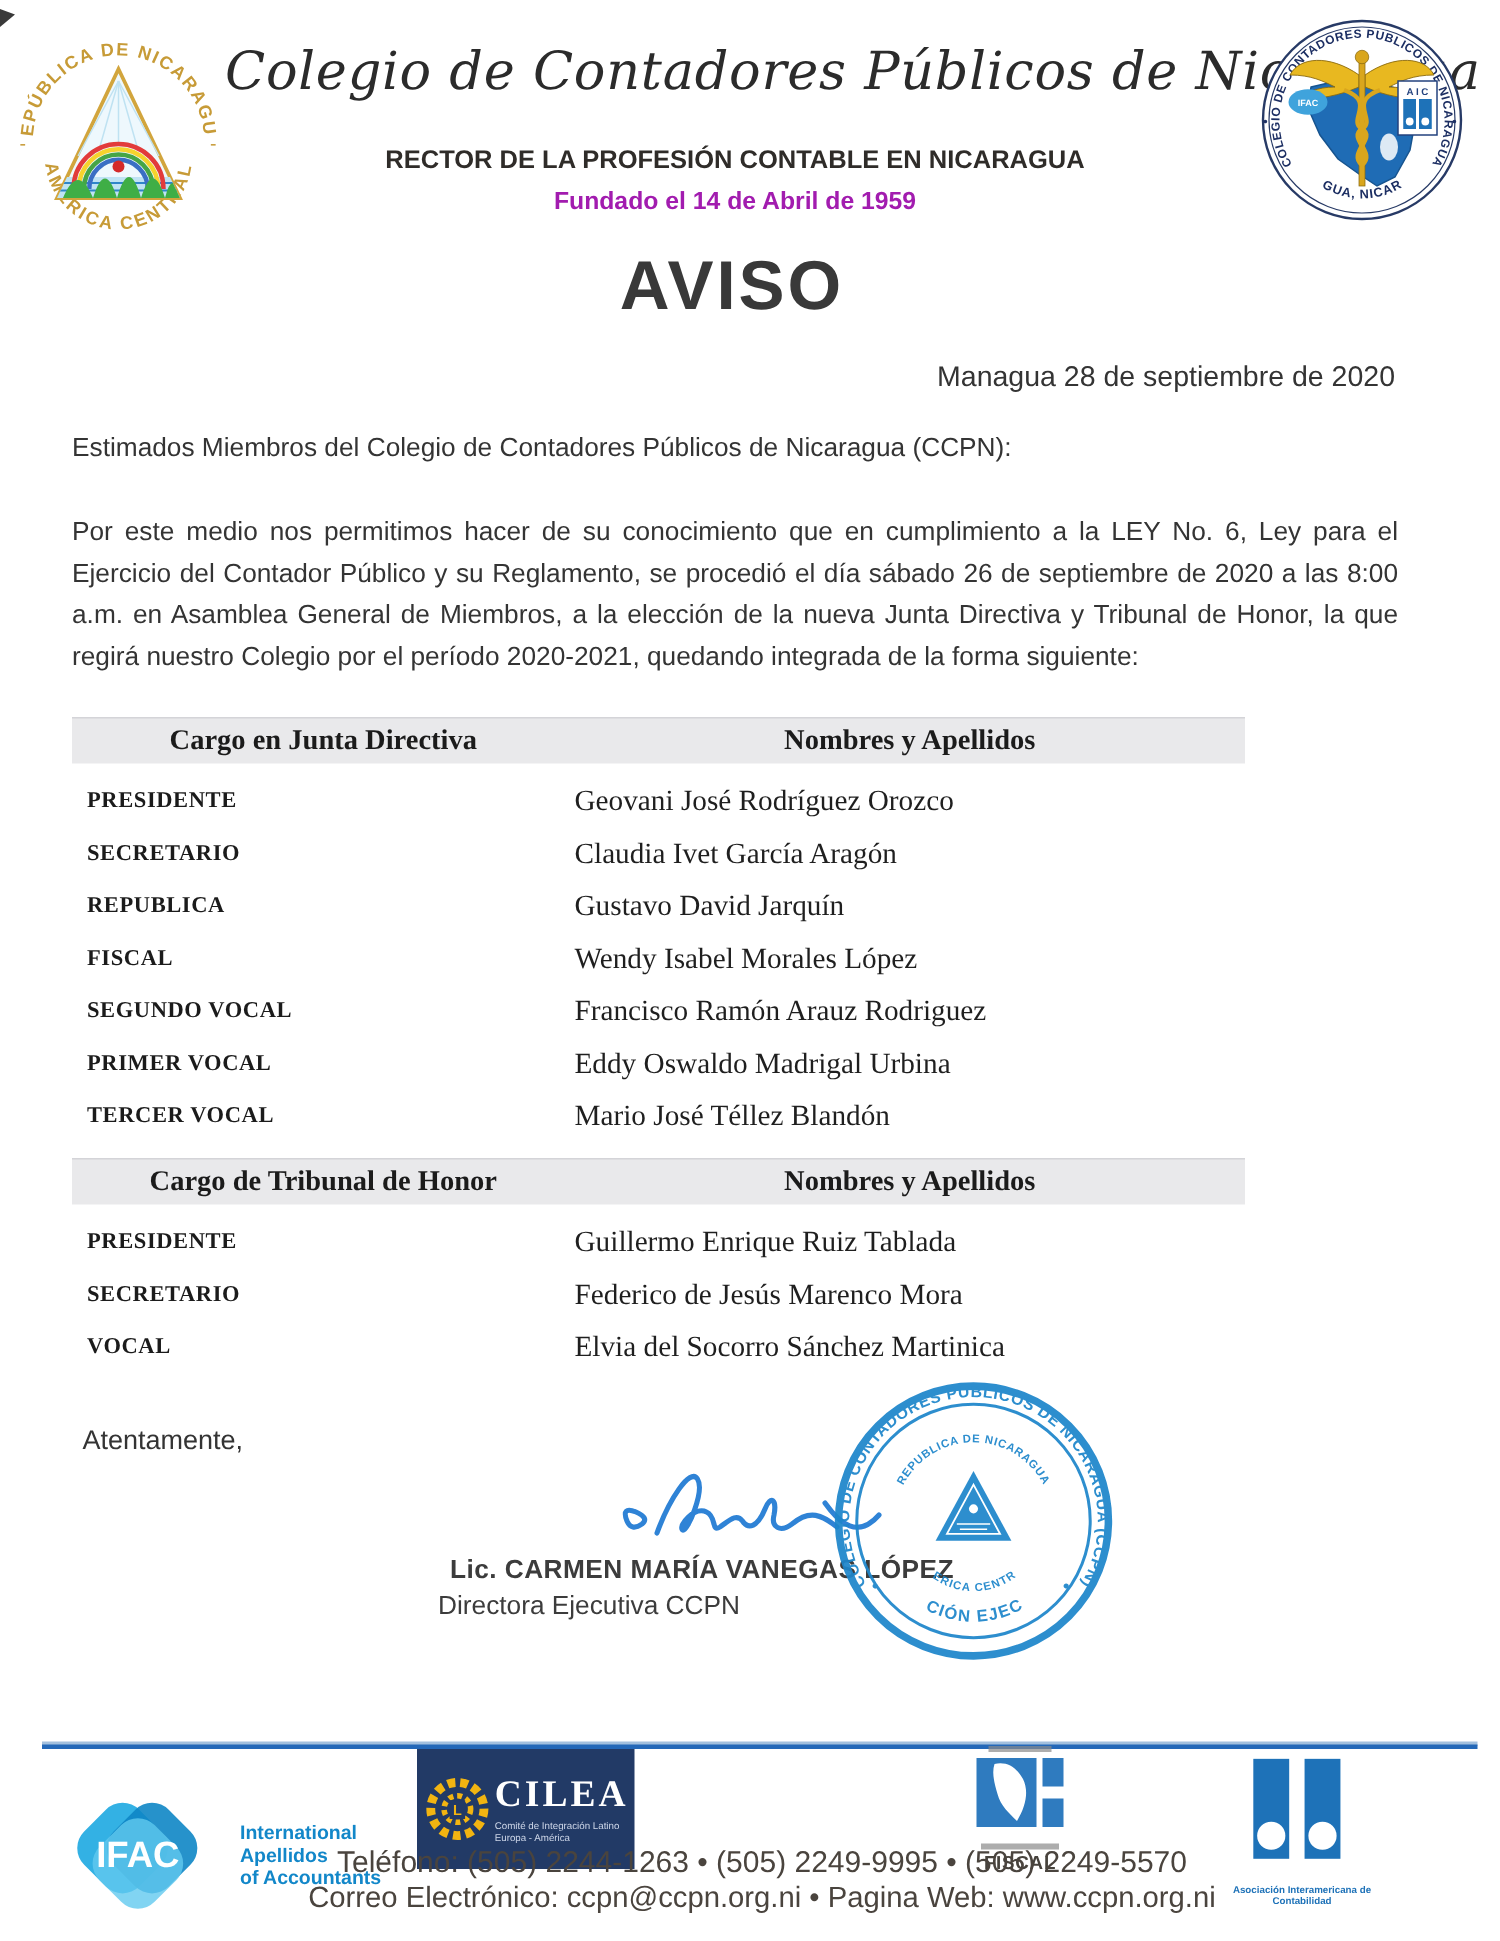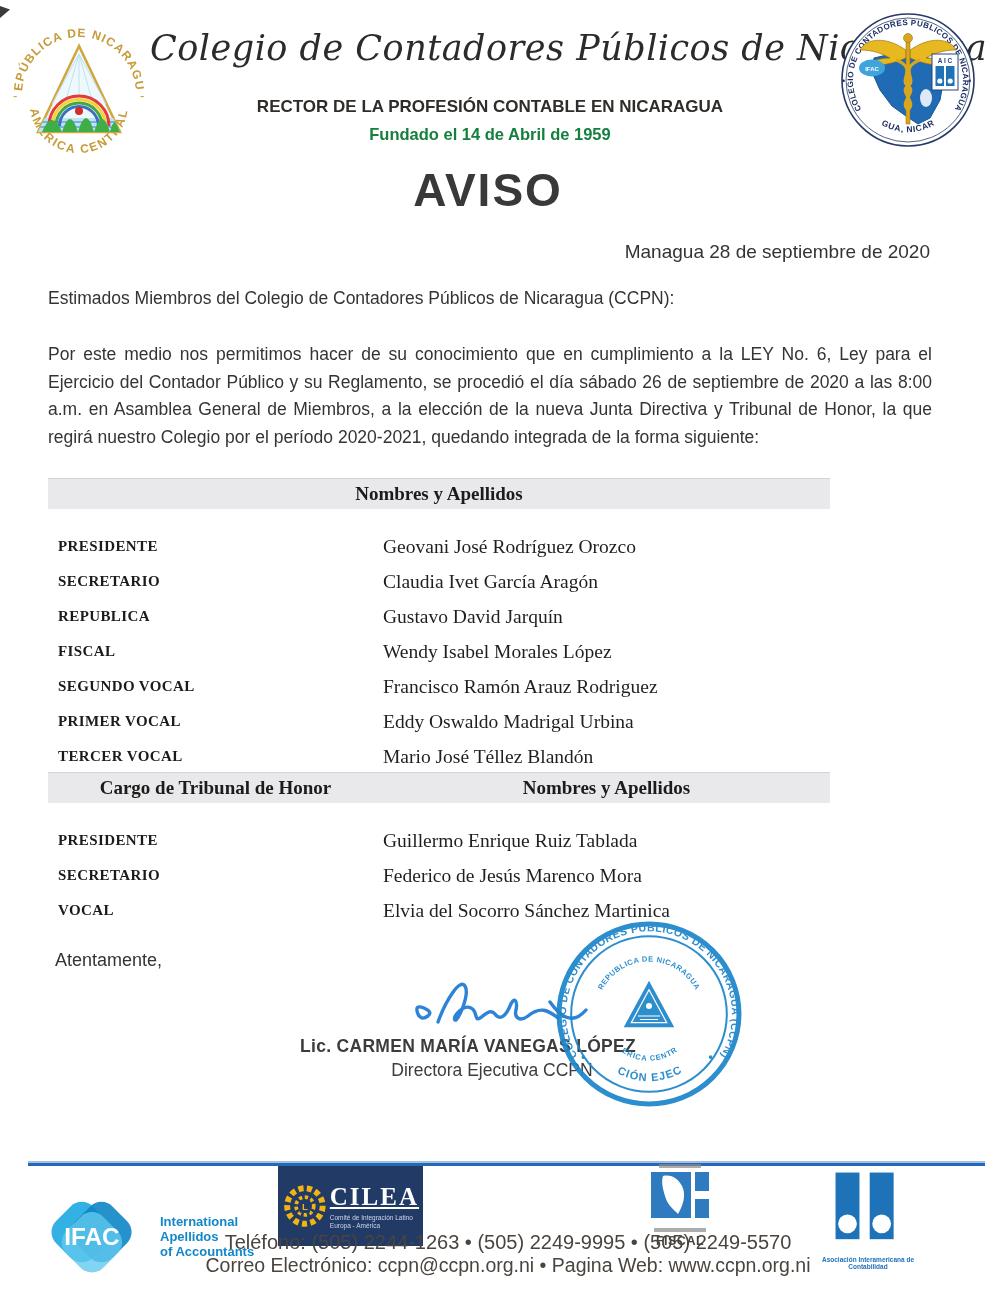--- a/index.html
+++ b/index.html
@@ -7,57 +7,57 @@
         font-family:"Liberation Sans",sans-serif;color:#2e2e2e;}
   .corner-speck{position:absolute;left:0;top:6px;width:10px;height:12px;background:#3a3a3a;
         clip-path:polygon(0 0,100% 30%,0 100%);}
   
   .left-seal{position:absolute;left:8px;top:12px;width:142px;height:158px;}
   .right-seal{position:absolute;left:822px;top:6px;width:172px;height:152px;}
   .header-center{position:absolute;left:150px;top:28px;width:680px;text-align:center;}
   .org-name{font-family:"DejaVu Serif",serif;font-style:italic;font-size:35px;color:#2b2b2b;
         white-space:nowrap;letter-spacing:0.5px;}
   .tagline{margin-top:29px;font-size:17px;font-weight:bold;color:#2f2c29;}
-  .founded{margin-top:8px;font-size:16.5px;font-weight:bold;color:#15803d;}
+  .founded{margin-top:8px;font-size:16.5px;font-weight:bold;color:#a21caf;}
   .aviso{position:absolute;left:0;top:163px;width:976px;text-align:center;
         font-size:46px;font-weight:800;letter-spacing:2px;color:#393939;}
   
   .date-line{position:absolute;top:241px;right:70px;font-size:19px;color:#343434;}
   .greeting{position:absolute;left:48px;top:288px;font-size:17.5px;color:#343434;}
   .body-par{position:absolute;left:48px;top:341px;width:884px;font-size:17.5px;
         line-height:27.5px;text-align:justify;color:#343434;}
   
   .tbl{position:absolute;left:48px;width:782px;font-family:"Liberation Serif",serif;}
   .tbl-1{top:478px;} .tbl-2{top:772px;}
   .tbl-header{display:flex;align-items:center;height:30px;background:#e9e9eb;
         border-top:1px solid #d4d4d8;font-weight:bold;font-size:19px;color:#1b1b1b;}
   .tbl-header .c1{width:335px;text-align:center;}
   .tbl-header .c2{flex:1;text-align:center;}
-  .tbl-rows{margin-top:20px;}
+  .tbl-rows{margin-top:8px;}
   .tbl-row{display:flex;align-items:center;height:35px;}
   .tbl-row .cargo{width:335px;box-sizing:border-box;padding-left:10px;font-weight:bold;
         font-size:15px;letter-spacing:0.4px;color:#1b1b1b;}
   .tbl-row .nombre{flex:1;font-size:19.5px;color:#1f1f1f;}
   
   .atentamente{position:absolute;left:55px;top:950px;font-size:18px;color:#343434;}
   .sig-svg{position:absolute;left:408px;top:960px;width:195px;height:92px;}
   .sig-name{position:absolute;left:300px;top:1036px;width:430px;
         font-size:17.5px;font-weight:bold;color:#3c3c3c;letter-spacing:0.3px;}
-  .sig-role{position:absolute;left:292px;top:1060px;width:400px;text-align:center;
+  .sig-role{position:absolute;left:292px;top:1060px;width:400px;text-align:left;
         font-size:17.5px;color:#3c3c3c;}
   .stamp{position:absolute;left:553px;top:918px;width:192px;height:192px;opacity:0.93;}
   
   .footer-rule{position:absolute;left:28px;top:1163px;width:957px;height:3px;
         background:#2468b8;box-shadow:0 -2px 0 #a3c0de;}
   .ifac{position:absolute;left:40px;top:1186px;display:flex;align-items:center;}
   .ifac-text{margin-left:2px;font-size:13px;font-weight:bold;color:#1287c9;line-height:15px;}
   .cilea{position:absolute;left:278px;top:1166px;width:145px;height:80px;background:#223a66;
         display:flex;align-items:center;box-sizing:border-box;padding:4px;}
   .cilea-text{color:#ffffff;margin-left:2px;}
-  .cilea-abbr{font-family:"Liberation Serif",serif;font-size:25px;font-weight:bold;letter-spacing:2px;text-decoration:underline;}
+  .cilea-abbr{font-family:"Liberation Serif",serif;font-size:25px;font-weight:bold;letter-spacing:2px;}
   .cilea-sub{font-size:6.5px;color:#cdd6e8;margin-top:3px;line-height:8px;}
   .conapro{position:absolute;left:638px;top:1164px;width:84px;text-align:center;}
   .tiny-bar{height:4px;background:#8a8a8a;margin:0 auto 2px auto;opacity:0.7;}
   .conapro-name{font-size:12.5px;font-weight:bold;color:#46423c;letter-spacing:0.5px;}
   .aic{position:absolute;left:818px;top:1172px;width:100px;text-align:center;}
   .aic-name{font-size:6.5px;font-weight:bold;color:#1e72b8;margin-top:2px;}
   .phone-line{position:absolute;left:8px;top:1231px;width:1000px;text-align:center;
         font-size:20px;color:#4a443e;}
   .email-line{position:absolute;left:8px;top:1254px;width:1000px;text-align:center;
         font-size:19.5px;color:#4a443e;}
@@ -148,20 +148,21 @@
     </g>
   </svg>
 
   <div class="aviso">AVISO</div>
   <div class="date-line">Managua 28 de septiembre de 2020</div>
   <div class="greeting">Estimados Miembros del Colegio de Contadores Públicos de Nicaragua (CCPN):</div>
   <div class="body-par">Por este medio nos permitimos hacer de su conocimiento que en cumplimiento a la LEY No. 6, Ley para el Ejercicio del Contador Público y su Reglamento, se procedió el día sábado 26 de septiembre de 2020 a las 8:00 a.m. en Asamblea General de Miembros, a la elección de la nueva Junta Directiva y Tribunal de Honor, la que regirá nuestro Colegio por el período 2020-2021, quedando integrada de la forma siguiente:</div>
 
   <div class="tbl tbl-1">
     <div class="tbl-header">
+      <div class="c1">Cargo en Junta Directiva</div>
       <div class="c2">Nombres y Apellidos</div>
     </div>
     <div class="tbl-rows">
       <div class="tbl-row">
           <div class="cargo">PRESIDENTE</div>
           <div class="nombre">Geovani José Rodríguez Orozco</div>
         </div>
       <div class="tbl-row">
           <div class="cargo">SECRETARIO</div>
           <div class="nombre">Claudia Ivet García Aragón</div>

